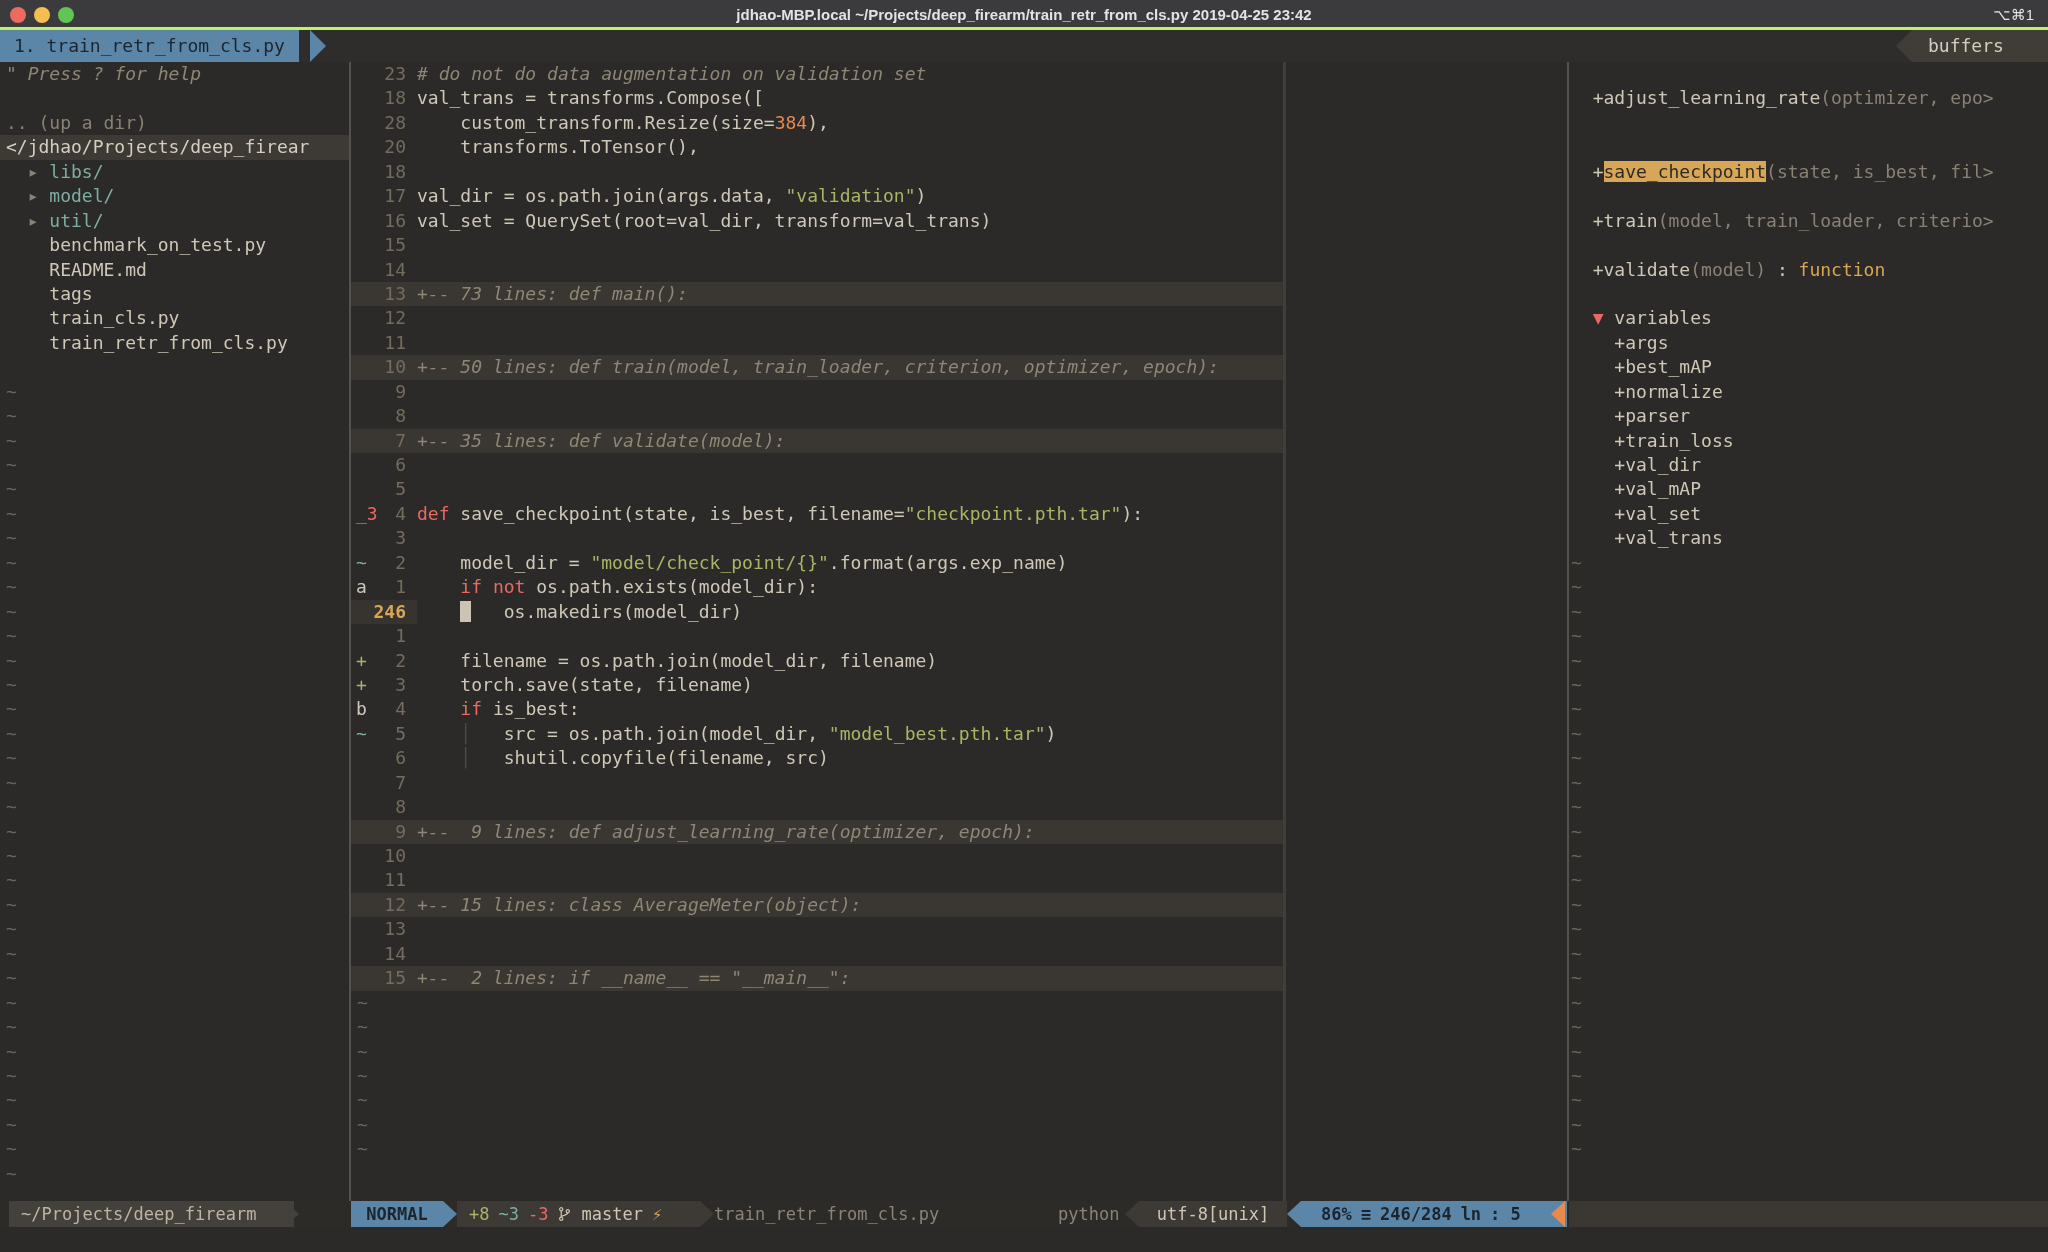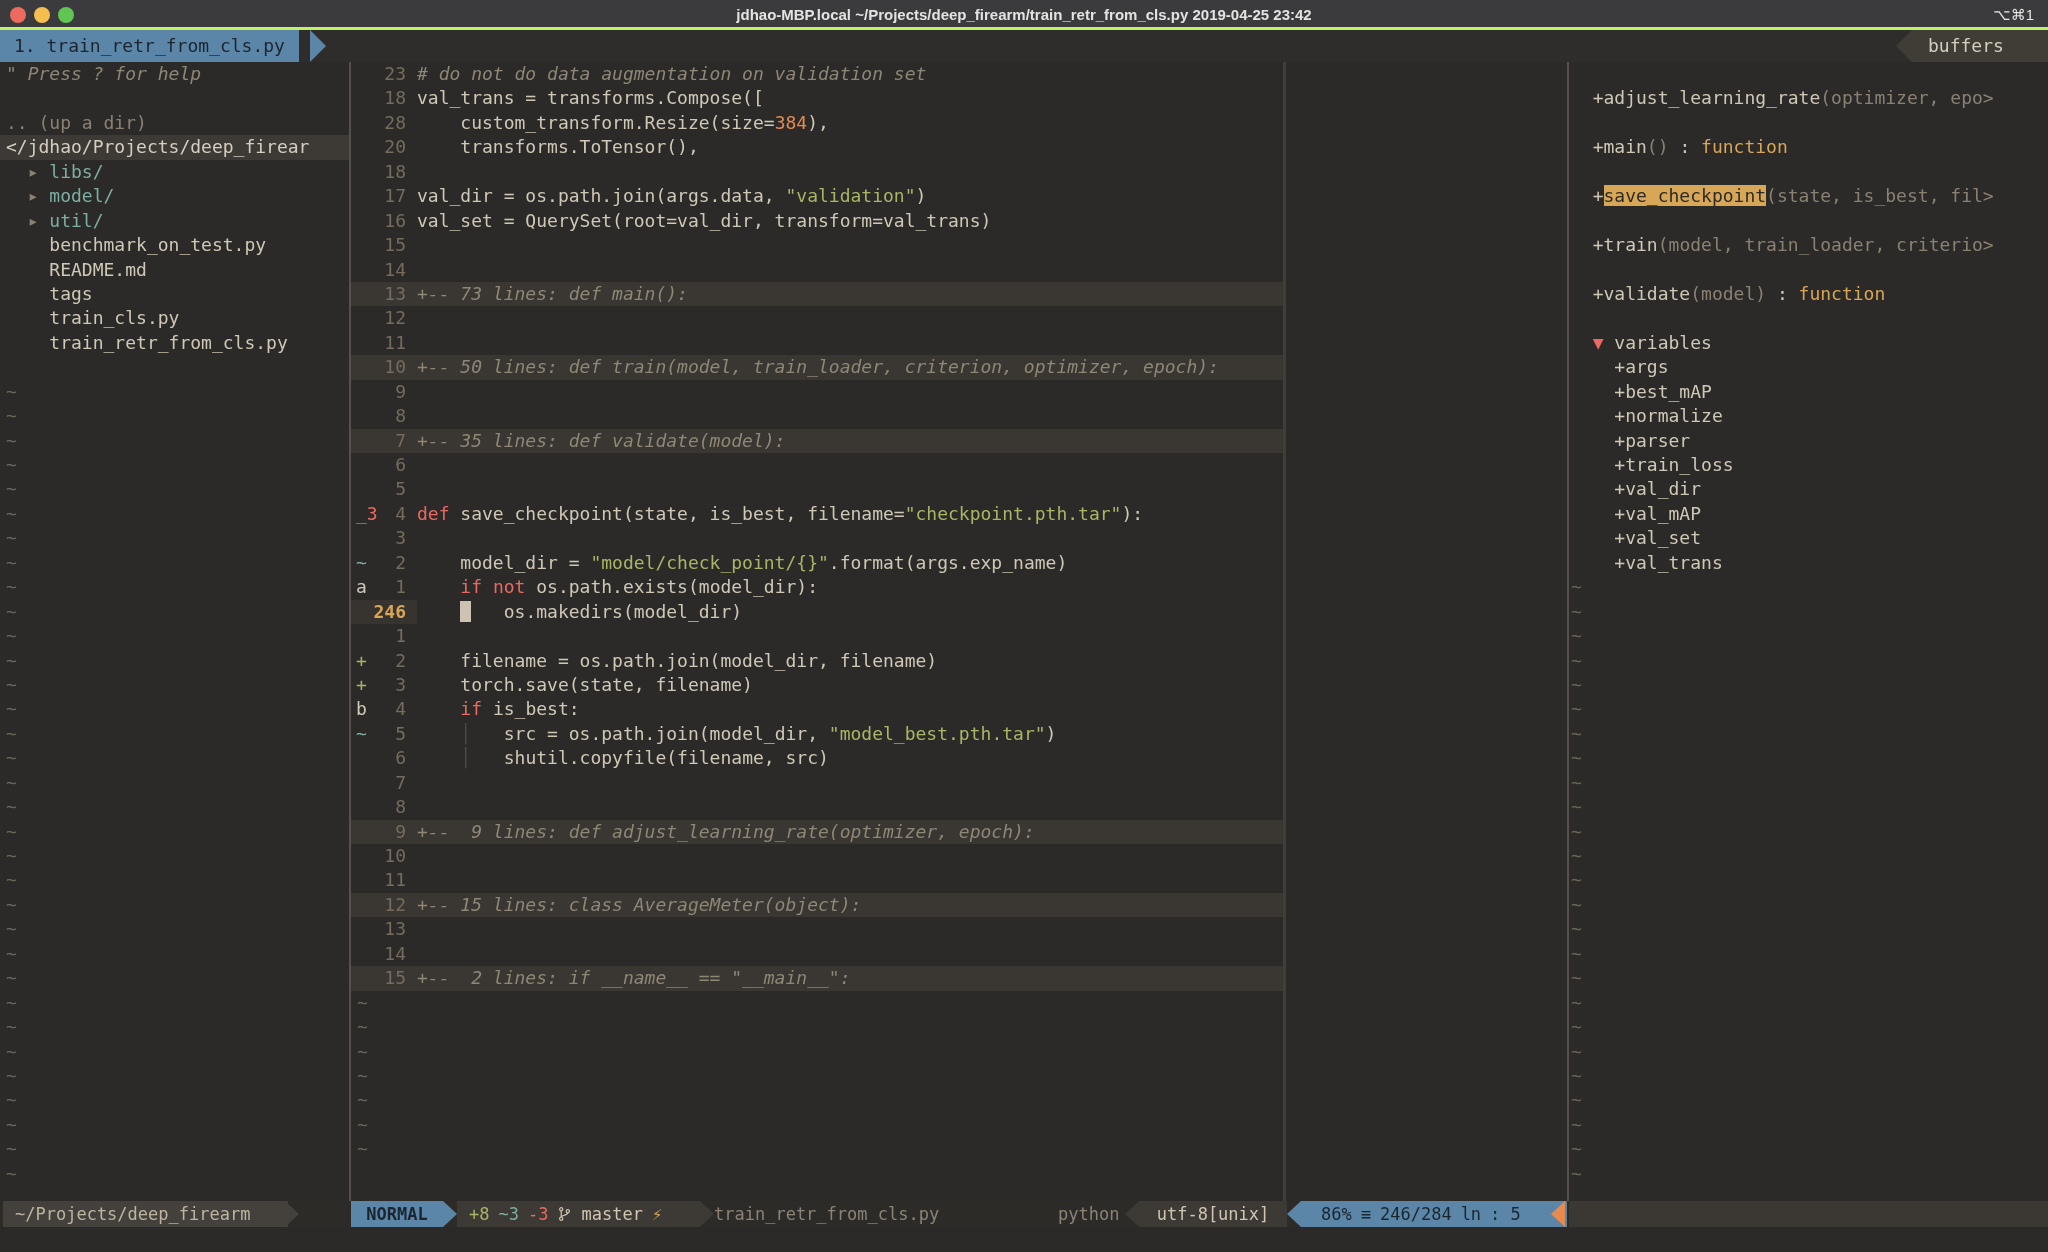--- a/index.html
+++ b/index.html
@@ -62,37 +62,37 @@
   .c-rootfg{color:#d5cec0}
   .c-mark{color:#cfc8bb}
   .c-tilde{color:#6b6459}
   .c-guide{color:#504b44}
   .c-cursor{background:#ccc3b2;color:#2b2a28}
   .c-taghl{background:#d8a657;color:#2b2a28}
 
   
   .statusline{position:absolute;left:0;top:1201px;width:2048px;height:26px;background:#2d2b28;font-size:17px;line-height:26px;white-space:pre}
   .sl-seg{position:absolute;top:0;height:26px}
-  .seg-a{left:3px;width:285px;background:#44403b;color:#bdb4a2;padding-left:12px}
+  .seg-a{left:9px;width:285px;background:#44403b;color:#bdb4a2;padding-left:12px}
   .arr{position:absolute;top:0;width:0;height:0;border-top:13px solid transparent;border-bottom:13px solid transparent}
   .arr.r{border-left-width:14px;border-left-style:solid}
   .arr.l{border-right-width:14px;border-right-style:solid}
   .arrow-a{left:285px;border-left-color:#44403b}
   .seg-mode{left:351px;width:92px;background:#5b86a7;color:#1b2530;font-weight:bold;text-align:center}
   .arrow-mode{left:443px;border-left-color:#5b86a7}
   .seg-git{left:457px;width:243px;background:#3d3935;display:flex;align-items:center;gap:9px;padding-left:12px;color:#cfc5b2}
   .hunks{display:inline-flex;gap:9px}
   .arrow-git{left:700px;border-left-color:#3d3935}
   .sl-text{position:absolute;top:0;height:26px}
   .filename{left:714px;color:#8b8376}
   .filetype{left:1058px;color:#8b8376}
   .arrow-enc{left:1125px;border-right-color:#3d3935}
   .seg-enc{left:1139px;width:148px;background:#3d3935;color:#cfc5b2;text-align:center}
   .arrow-pos{left:1287px;border-right-color:#5b86a7}
-  .seg-pos{left:1301px;width:266px;background:#5b86a7;color:#1b2530;display:flex;align-items:center;gap:9px;padding-left:20px;font-weight:normal}
+  .seg-pos{left:1301px;width:266px;background:#5b86a7;color:#1b2530;display:flex;align-items:center;gap:9px;padding-left:20px;font-weight:bold}
   .arrow-warn{left:1551px;border-right-color:#e78a4e;z-index:2}
   .seg-tagbar{left:1569px;width:479px;background:#3b3833;color:#9a9284;padding-left:10px}
   .seg-tagbar .namebold{color:#cfc5b2}
   .branch-icon{vertical-align:middle}
   .cmdline{position:absolute;left:0;top:1227px;width:100%;height:25px;background:#2b2a28}
 </style>
 </head>
 <body>
 
 <div class="screen">
@@ -215,21 +215,20 @@
           <div class="erow etilde"><span class="c-tilde">~</span></div>
           <div class="erow etilde"><span class="c-tilde">~</span></div>
         </div>
     </div>
     <div class="vsep s2"></div>
     <div class="win tagbar">
       <div>
           <div class="tbrow"></div>
           <div class="tbrow"><span class="c-fg">  +adjust_learning_rate</span><span class="c-gray">(optimizer, epo&gt;</span></div>
           <div class="tbrow"></div>
-          <div class="tbrow"><span class="c-fg">  +main</span><span class="c-gray">()</span><span class="c-fg"> : </span><span class="c-yellow">function</span></div>
           <div class="tbrow"></div>
           <div class="tbrow"><span class="c-fg">  +</span><span class="c-taghl">save_checkpoint</span><span class="c-gray">(state, is_best, fil&gt;</span></div>
           <div class="tbrow"></div>
           <div class="tbrow"><span class="c-fg">  +train</span><span class="c-gray">(model, train_loader, criterio&gt;</span></div>
           <div class="tbrow"></div>
           <div class="tbrow"><span class="c-fg">  +validate</span><span class="c-gray">(model)</span><span class="c-fg"> : </span><span class="c-yellow">function</span></div>
           <div class="tbrow"></div>
           <div class="tbrow"><span class="c-red">  ▼</span><span class="c-fg"> variables</span></div>
           <div class="tbrow"><span class="c-fg">    +args</span></div>
           <div class="tbrow"><span class="c-fg">    +best_mAP</span></div>

